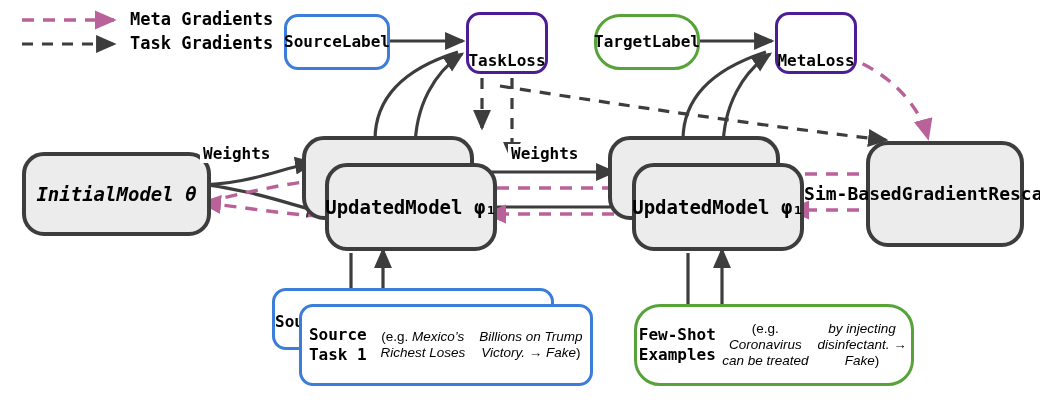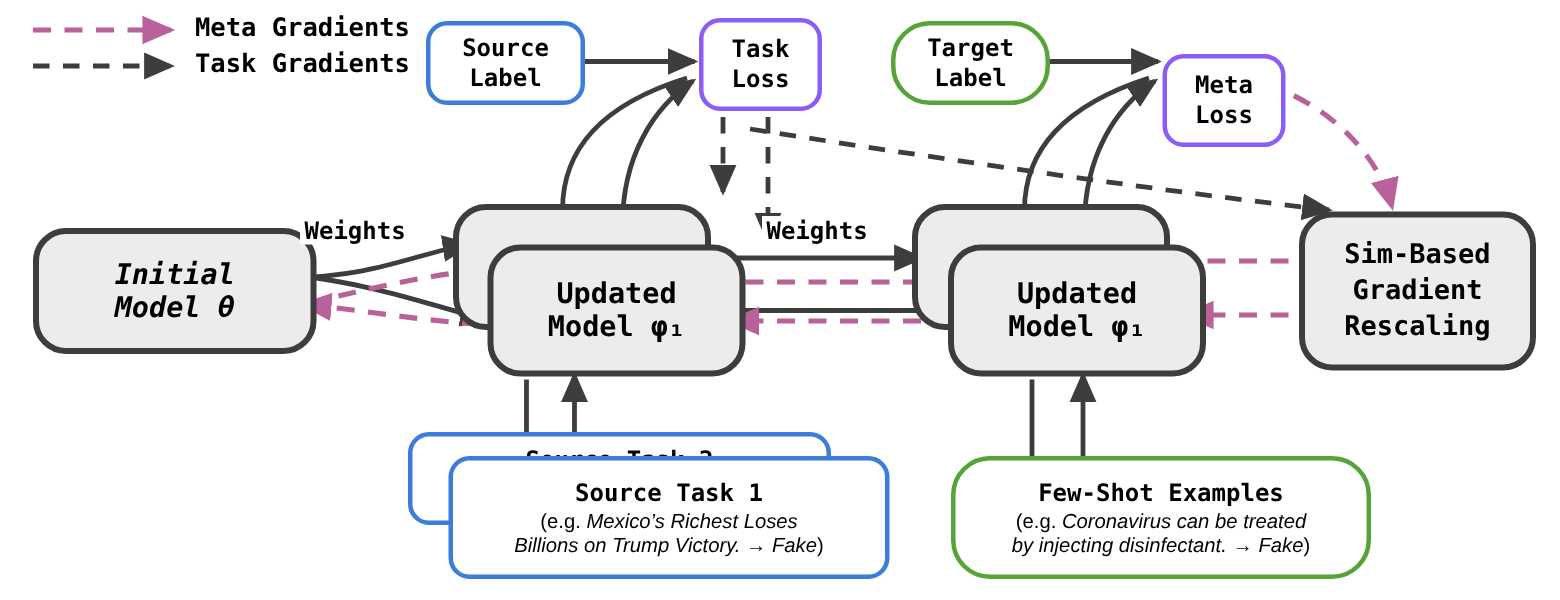--- a/index.html
+++ b/index.html
@@ -3,30 +3,30 @@
 <meta charset="utf-8">
 <style>
   html,body{margin:0;padding:0;background:#ffffff;}
   body{width:1040px;height:400px;overflow:hidden;
        font-family:"DejaVu Sans Mono",monospace;}
   #stage{position:relative;width:1040px;height:400px;}
   svg.layer{position:absolute;left:0;top:0;width:1040px;height:400px;}
 
   
   .node{position:absolute;box-sizing:border-box;display:flex;
-        flex-direction:column;align-items:center;justify-content:center;
+        flex-direction:row;align-items:center;justify-content:center;
         text-align:center;background:#ffffff;}
   .node .ln{display:block;white-space:nowrap;}
 
   .grey{background:#ececec;border:4px solid #3d3d3d;border-radius:22px;
         font-family:"DejaVu Sans Mono",monospace;font-weight:bold;
         font-size:19px;color:#000;letter-spacing:0px;}
   .blue{border:3px solid #3b7dd8;border-radius:14px;color:#000;}
   .green{border:3px solid #56a338;border-radius:26px;color:#000;}
-  .red{border:3px solid #8b5cf6;border-radius:14px;color:#000;}
+  .red{border:3px solid #4c1d95;border-radius:14px;color:#000;align-items:flex-end;}
 
   .small-mono{font-family:"DejaVu Sans Mono",monospace;font-weight:bold;
               font-size:16px;line-height:20px;}
 
   .task-title{font-family:"DejaVu Sans Mono",monospace;font-weight:bold;
               font-size:16px;line-height:20px;margin-bottom:1px;}
   .task-sub{font-family:"Liberation Sans",sans-serif;font-size:13.5px;
             line-height:16px;font-weight:normal;}
   .task-sub i{font-style:italic;}
 
@@ -126,21 +126,21 @@
   <div class="node red small-mono" style="left:466px;top:12px;width:82px;height:62px;">
     <span class="ln">Task</span>
     <span class="ln">Loss</span>
   </div>
 
   <div class="node green small-mono" style="left:594px;top:14px;width:106px;height:56px;">
     <span class="ln">Target</span>
     <span class="ln">Label</span>
   </div>
 
-  <div class="node red small-mono" style="left:775px;top:12px;width:82px;height:62px;margin-top:24px;">
+  <div class="node red small-mono" style="left:775px;top:12px;width:82px;height:62px;">
     <span class="ln">Meta</span>
     <span class="ln">Loss</span>
   </div>
 
   <div class="node grey" style="left:22px;top:152px;width:189px;height:84px;font-style:italic;">
     <span class="ln">Initial</span>
     <span class="ln">Model θ</span>
   </div>
 
   <div class="node grey" style="left:302px;top:136px;width:172px;height:84px;"></div>

